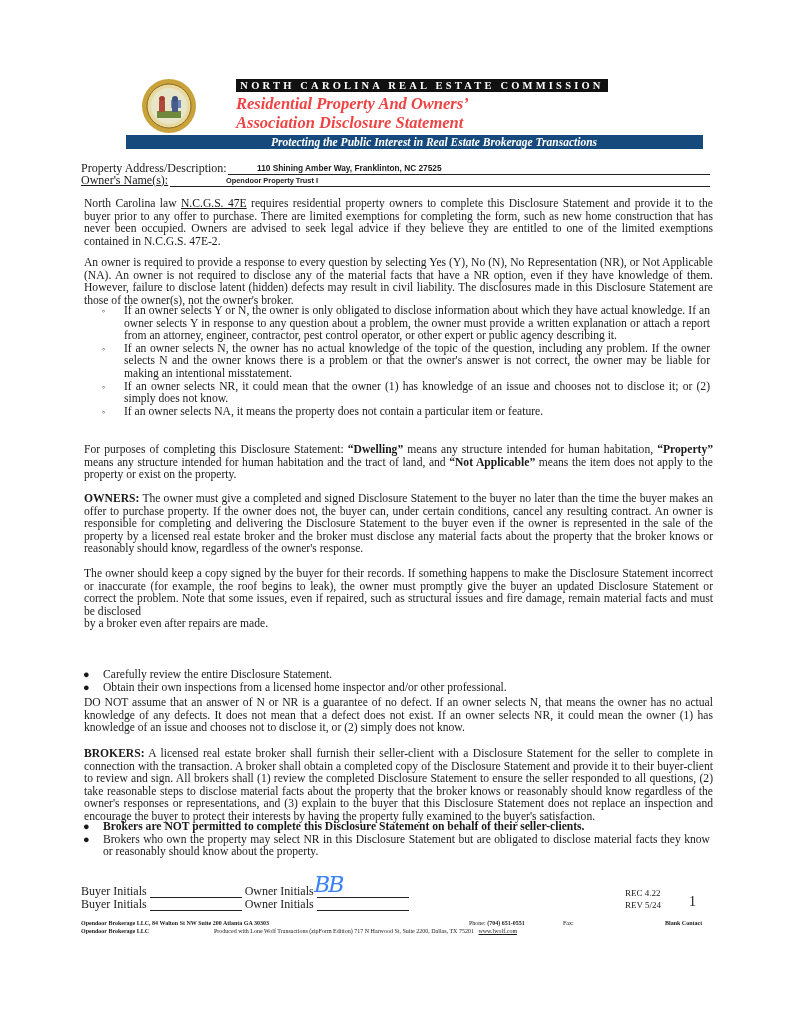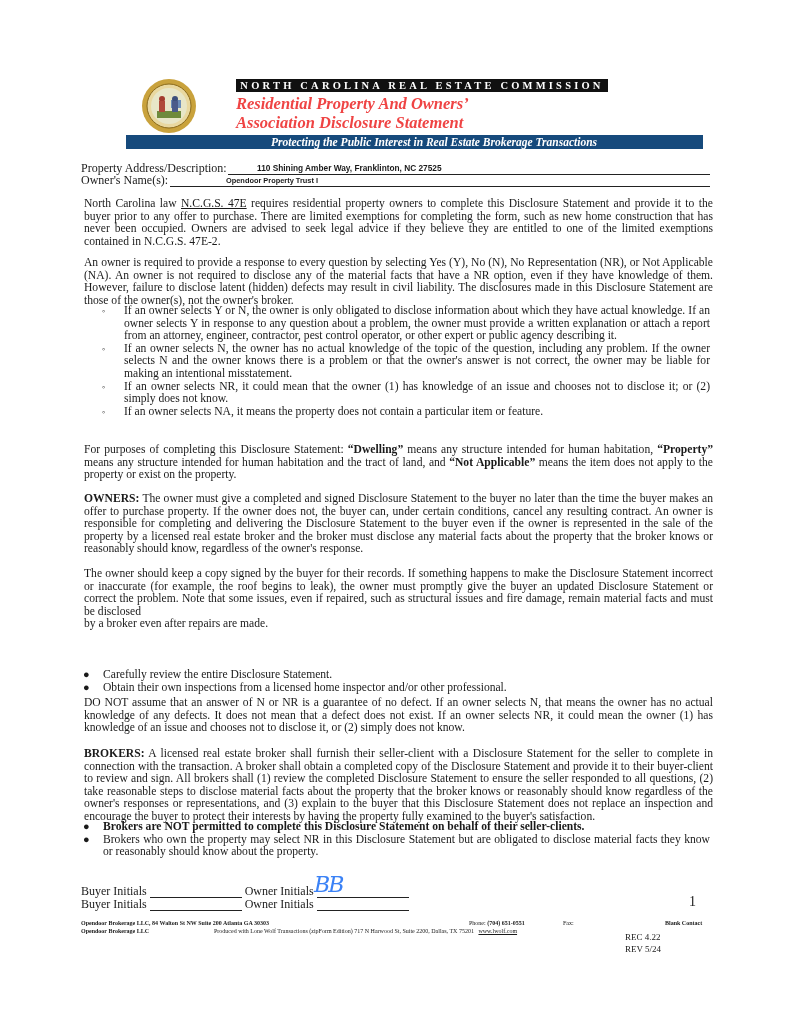--- a/index.html
+++ b/index.html
@@ -41,21 +41,21 @@
     ul.circ li .mark { position: absolute; left: 21px; top: 0; font-size: 9px; }
     ul.dots { left: 81px; width: 629px; }
     ul.dots li { position: relative; padding-left: 22px; text-align: justify; }
     ul.dots li .mark { position: absolute; left: 2px; top: -1px; font-size: 11px; }
 
     
     .init-row { position: absolute; left: 81px; font-size: 12px; line-height: 13px; white-space: nowrap; }
     .blank { display: inline-block; border-bottom: 1px solid #222; height: 12px; vertical-align: bottom; }
     .sig { position: absolute; left: 314px; top: 872px; font-family: "DejaVu Serif", serif;
            font-style: italic; font-size: 22px; color: #3b82f6; letter-spacing: -2px; }
-    .rev { position: absolute; left: 625px; font-size: 9px; line-height: 11px; margin-top: 44px; }
+    .rev { position: absolute; left: 625px; font-size: 9px; line-height: 11px; }
     .pagenum { position: absolute; left: 689px; top: 894px; font-size: 14px; }
 
     
     .foot { position: absolute; font-size: 6px; line-height: 8px; white-space: nowrap; }
     .foot.b { font-weight: bold; }
     .foot a { color: #1a1a1a; text-decoration: underline; }
   </style>
 </head>
 <body>
 
@@ -74,21 +74,21 @@
   </svg>
   <div class="commission-bar">NORTH CAROLINA REAL ESTATE COMMISSION</div>
   <div class="title-line title1">Residential Property And Owners’</div>
   <div class="title-line title2">Association Disclosure Statement</div>
   <div class="tagline-bar">Protecting the Public Interest in Real Estate Brokerage Transactions</div>
 
   <div class="field-row" style="top:162px;">Property Address/Description:</div>
   <div class="field-line" style="left:228px; top:162px; width:482px;"></div>
   <div class="field-val" style="left:241px; top:162px;margin-left:16px;">110 Shining Amber Way, Franklinton, NC 27525</div>
 
-  <div class="field-row" style="top:174px;">Owner's Name(s):</div>
+  <div class="field-row" style="top:174px;text-decoration:underline;">Owner's Name(s):</div>
   <div class="field-line" style="left:170px; top:174px; width:540px;"></div>
   <div class="field-val" style="left:226px; top:175px; font-size:7.4px;">Opendoor Property Trust I</div>
 
   <p class="para" style="top:195px;"><span>North Carolina law </span><span class="u">N.C.G.S. 47E</span><span> requires residential property owners to complete this Disclosure Statement and provide it to the buyer prior to any offer to purchase. There are limited exemptions for completing the form, such as new home construction that has never been occupied. Owners are advised to seek legal advice if they believe they are entitled to one of the limited exemptions contained in N.C.G.S. 47E-2.</span></p>
 
   <p class="para" style="top:254px;">An owner is required to provide a response to every question by selecting Yes (Y), No (N), No Representation (NR), or Not Applicable (NA). An owner is not required to disclose any of the material facts that have a NR option, even if they have knowledge of them. However, failure to disclose latent (hidden) defects may result in civil liability. The disclosures made in this Disclosure Statement are those of the owner(s), not the owner's broker.</p>
 
   <ul class="circ" style="top:305px;">
     <li><span class="mark">◦</span><span>If an owner selects Y or N, the owner is only obligated to disclose information about which they have actual knowledge. If an owner selects Y in response to any question about a problem, the owner must provide a written explanation or attach a report from an attorney, engineer, contractor, pest control operator, or other expert or public agency describing it.</span></li>
     <li><span class="mark">◦</span><span>If an owner selects N, the owner has no actual knowledge of the topic of the question, including any problem. If the owner selects N and the owner knows there is a problem or that the owner's answer is not correct, the owner may be liable for making an intentional misstatement.</span></li>

